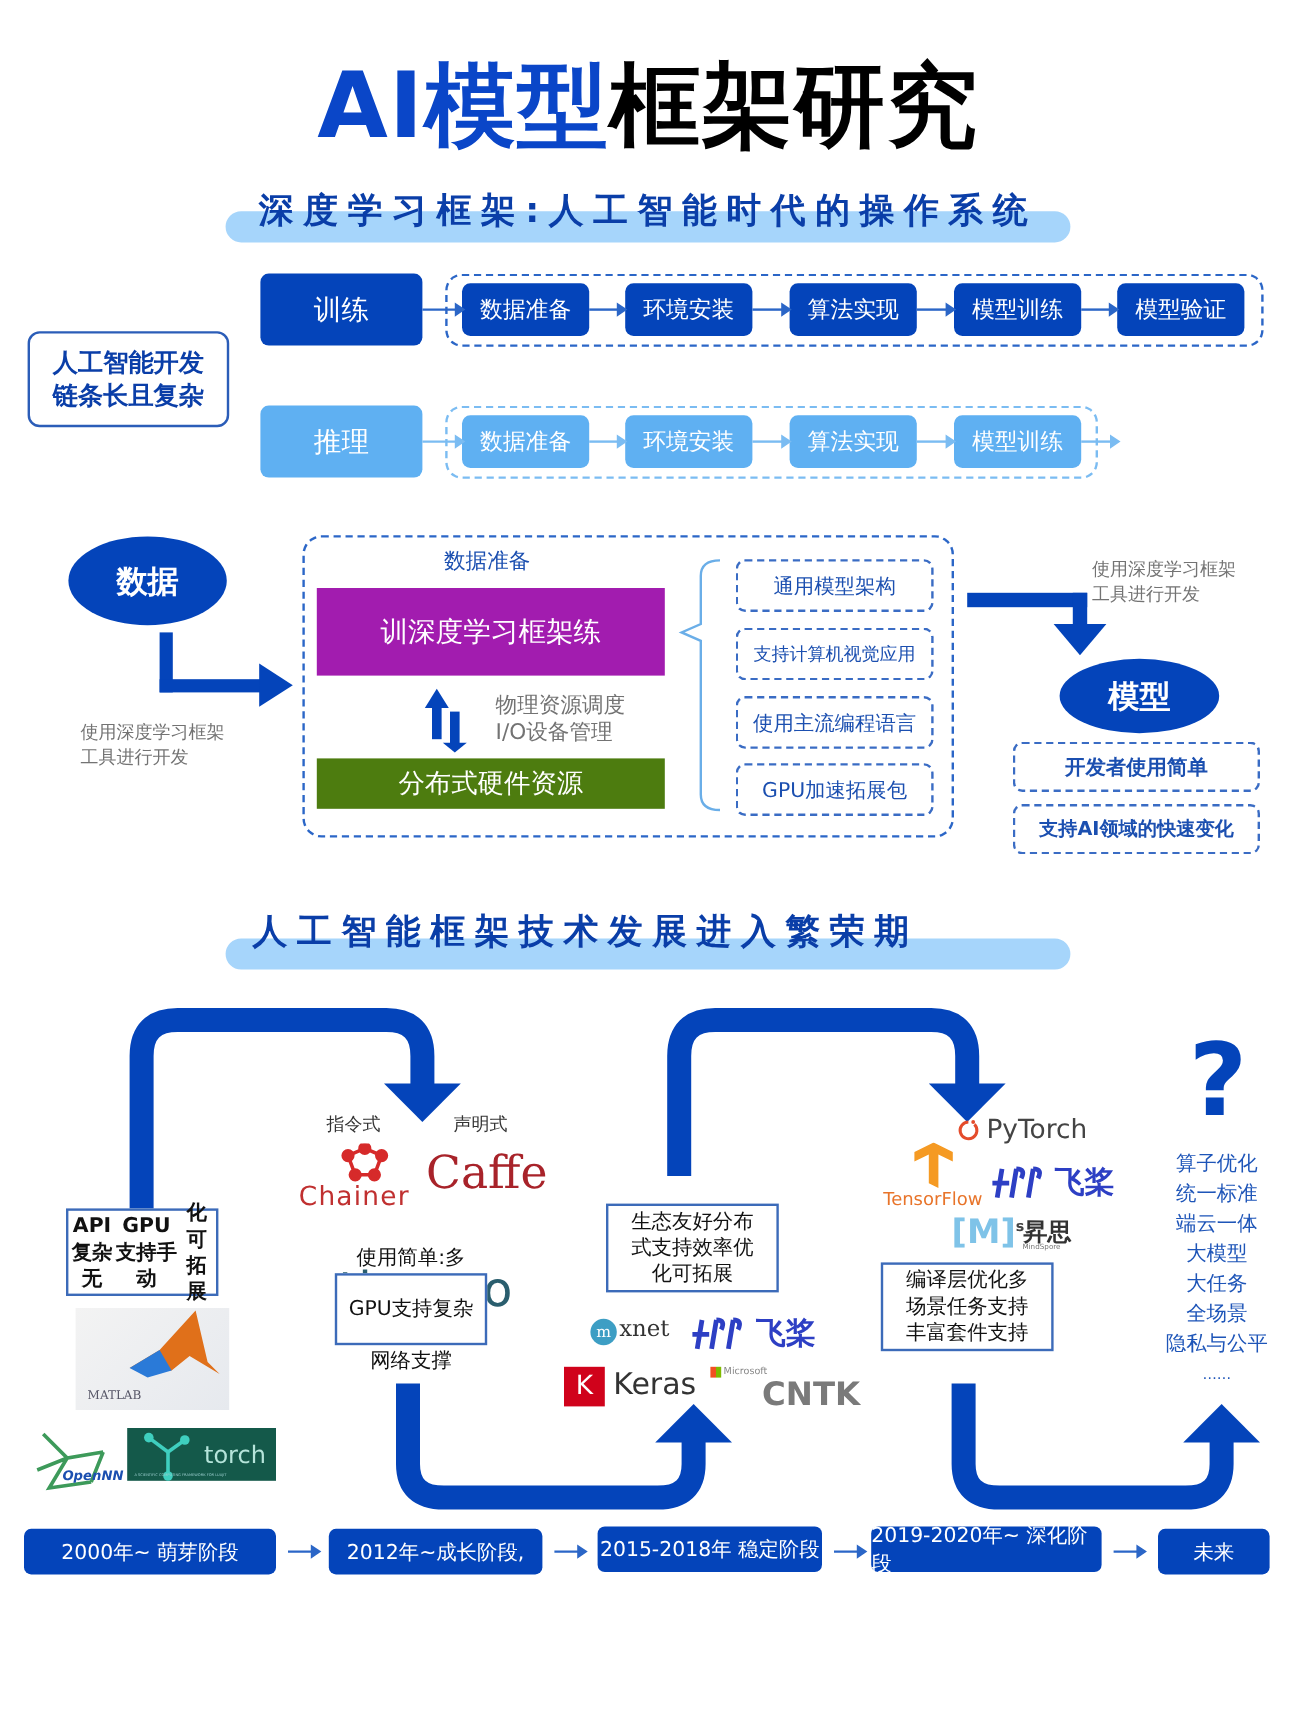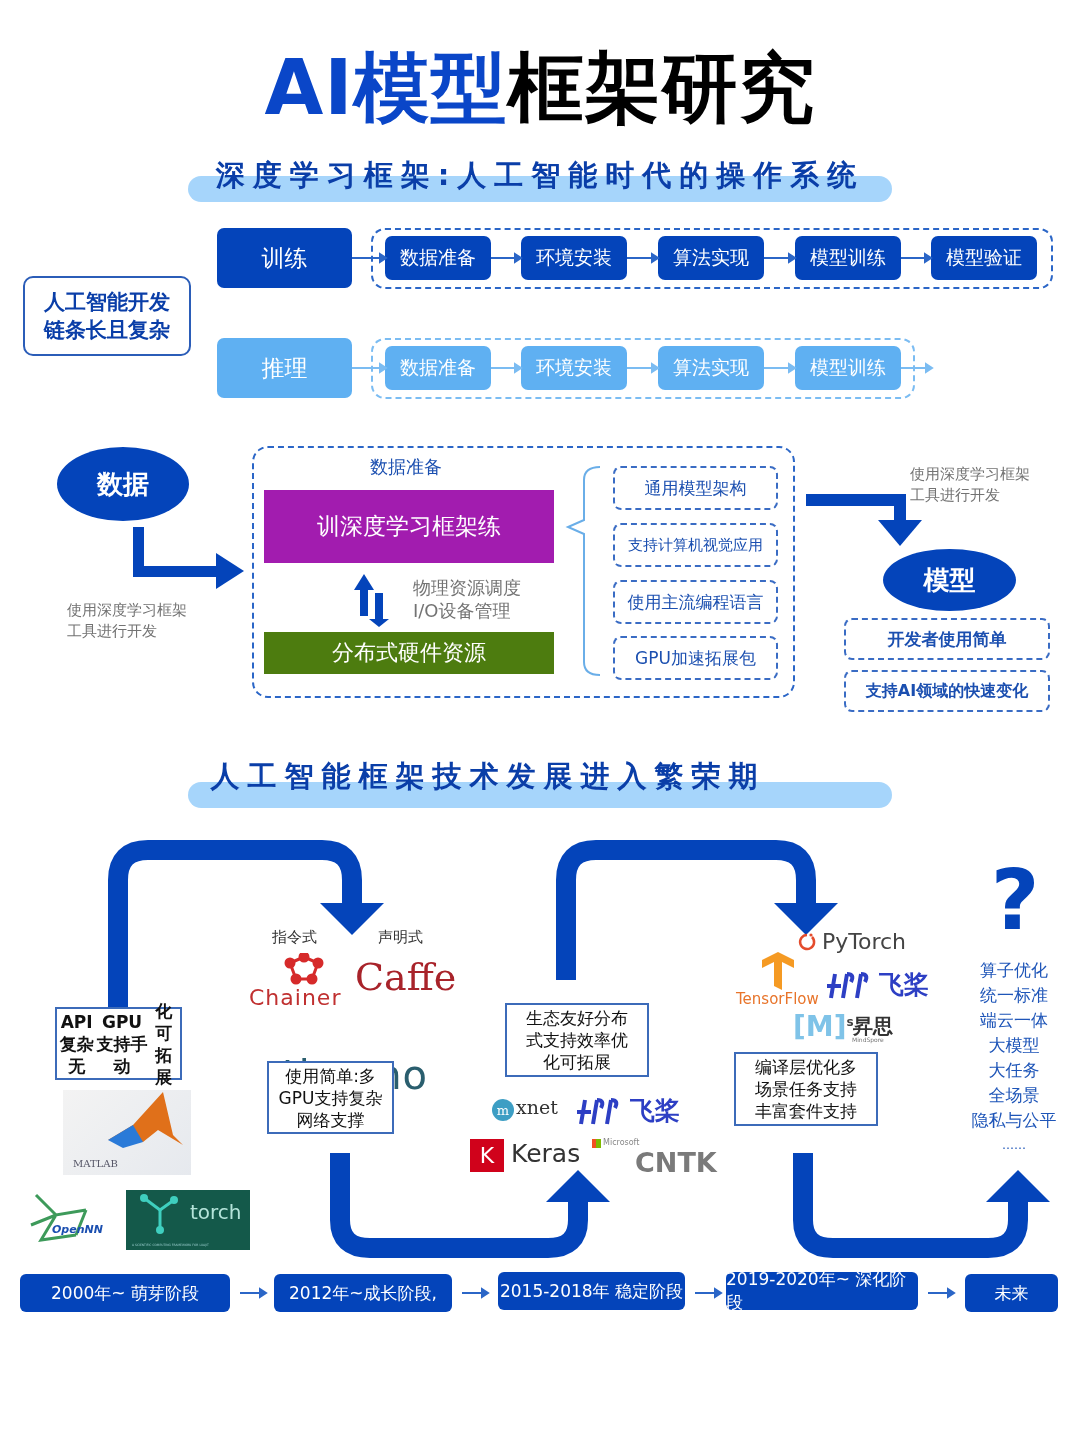--- a/index.html
+++ b/index.html
@@ -172,21 +172,21 @@
   <div style="position:absolute;left:10px;bottom:6px;font-family:'DejaVu Serif',serif;font-size:10px;color:#556;">MATLAB</div>
 </div>
 <div class="abs logo" style="left:26px;top:1185px;width:78px;height:64px;">
   <svg width="78" height="64">
     <g stroke="#3d9a5a" stroke-width="3" fill="none">
         <path d="M10 10 L30 30 L60 25 M30 30 L15 55 L50 50 M60 25 L50 50 M5 40 L30 30"></path>
       </g>
   </svg>
   <div style="position:absolute;left:26px;top:38px;font-size:11px;font-style:italic;font-weight:bold;color:#1b4fb0;">OpenNN</div>
 </div>
-<div class="abs" style="left:106px;top:1190px;width:124px;height:60px;background:#14594a;margin-left:20px;">
+<div class="abs" style="left:106px;top:1190px;width:124px;height:44px;background:#14594a;">
   <svg width="50" height="50" style="position:absolute;left:10px;top:2px;">
     <g fill="#3fcfbf">
         <circle cx="8" cy="6" r="4"></circle>
         <circle cx="38" cy="8" r="4"></circle>
         <circle cx="24" cy="38" r="4"></circle>
       </g>
     <g stroke="#3fcfbf" stroke-width="3">
         <line x1="8" y1="6" x2="24" y2="18"></line>
         <line x1="38" y1="8" x2="24" y2="18"></line>
         <line x1="24" y1="18" x2="24" y2="38"></line>
@@ -205,21 +205,21 @@
     <circle cx="10" cy="10" r="4"></circle>
       <circle cx="24" cy="4" r="4"></circle>
       <circle cx="38" cy="10" r="4"></circle>
       <circle cx="32" cy="26" r="4"></circle>
       <circle cx="16" cy="26" r="4"></circle>
   </g>
 </svg>
 <div class="abs logo" style="left:249px;top:985px;font-size:22px;color:#c03030;letter-spacing:1px;">Chainer</div>
 <div class="abs logo" style="left:355px;top:955px;font-size:38px;color:#a8232a;font-family:'DejaVu Serif',serif;">Caffe</div>
 <div class="abs logo" style="left:282px;top:1012px;font-size:40px;color:#2a5e6e;letter-spacing:1px;margin-top:40px;">theano</div>
-<div class="abs note-box" style="left:267px;top:1061px;width:127px;height:73px;flex-direction:column;">
+<div class="abs note-box" style="left:279px;top:1061px;width:127px;height:60px;flex-direction:column;gap:21px;">
   <div>使用简单:多</div>
   <div>GPU支持复杂</div>
   <div>网络支撑</div>
 </div>
 <div class="abs stage" style="left:274px;top:1274px;width:178px;">2012年~成长阶段,</div>
 
 <div class="abs note-box" style="left:505px;top:1003px;width:144px;height:74px;flex-direction:column;">
   <div>生态友好分布</div>
   <div>式支持效率优</div>
   <div>化可拓展</div>

